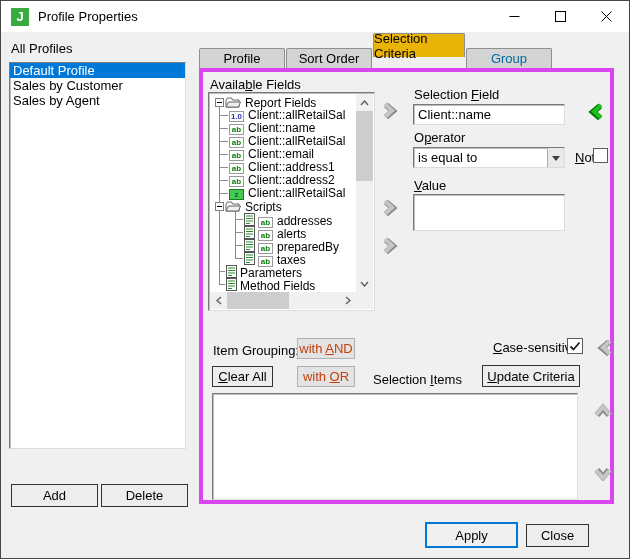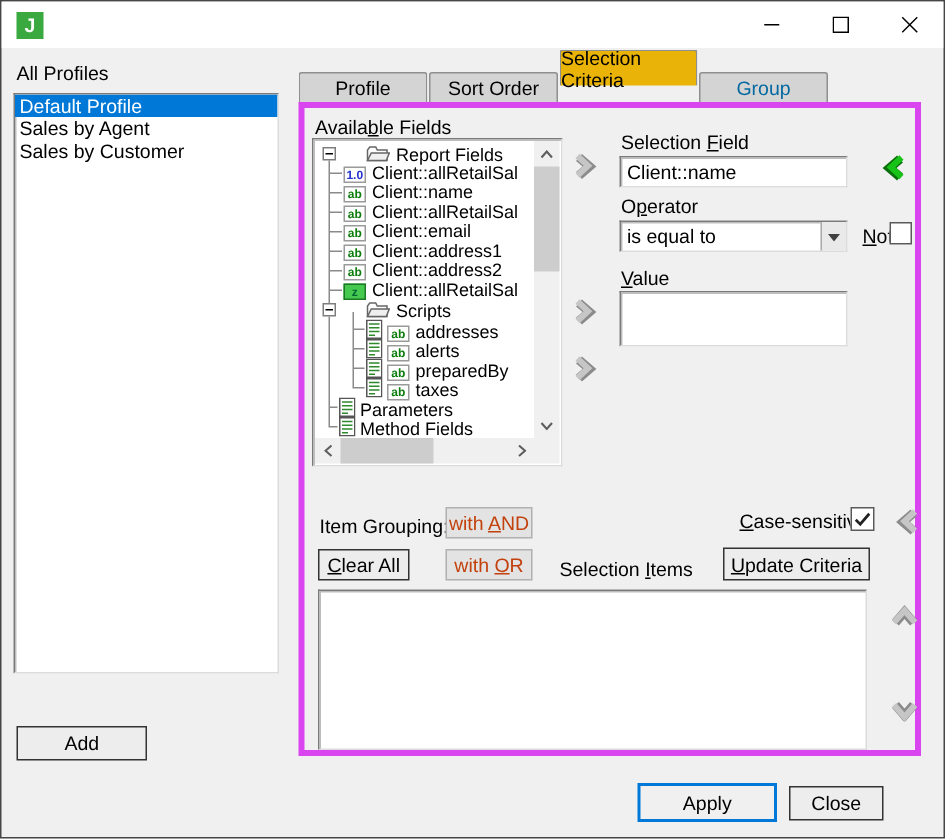--- a/index.html
+++ b/index.html
@@ -40,21 +40,21 @@
 .tab-group{left:465px;width:86px}
 .panel{position:absolute;left:198px;top:67px;width:415px;height:436px;border:4px solid #d946ef;
        background:#f0f0f0;z-index:2}
 
 
 .lbl-avail{left:7px;top:5px}
 .tree{position:absolute;left:5px;top:20px;width:167px;height:219px}
 .tree-content{position:absolute;left:1px;top:1px;right:18px;bottom:18px;background:#fff;overflow:hidden;
               font-size:12px;padding-top:2px}
 .trow{height:13px;line-height:13px;white-space:nowrap;position:relative;z-index:1}
-.t-root{padding-left:34px}.t-field{padding-left:19px}.t-script{padding-left:34px}.t-doc{padding-left:16px}
+.t-root{padding-left:15px}.t-field{padding-left:19px}.t-script{padding-left:34px}.t-doc{padding-left:16px}
 .ebox{position:absolute;left:5px;top:2px;width:9px;height:9px;background:#fff;border:1px solid #7e7e7e;z-index:2}
 .ebox::after{content:"";position:absolute;left:1px;right:1px;top:3px;height:1px;background:#000}
 .tl{position:absolute;background:#8a8a8a;z-index:0}
 .ic{display:inline-block;width:15px;height:11px;border:1px solid #9a9a9a;background:#fff;font-size:8px;
     font-weight:bold;line-height:9px;text-align:center;vertical-align:0;margin-right:4px}
 .ic-num{color:#2233cc}.ic-num::before{content:"1.0"}
 .ic-ab{color:#0a7d0a}.ic-ab::before{content:"ab"}
 .ic-sum{background:#45c94f;border-color:#1c7a24;color:#063;}.ic-sum::before{content:"z"}
 .fold{vertical-align:-1px;margin-right:4px}
 .docic{vertical-align:-1px;margin-right:3px}
@@ -100,20 +100,21 @@
 .btn-apply{left:424px;top:521px;width:93px;height:26px;border:2px solid #0078d7;background:#f0f0f0}
 .btn-close{left:525px;top:523px;width:63px;height:23px}
 </style>
 </head>
 <body>
 
 <div class="win">
 
   <div class="titlebar">
     <div class="app-icon">J</div>
+    <div class="title-text">Profile Properties</div>
     <div class="cap-btn cap-min">
       <svg width="11" height="11">
           <line x1="0.5" y1="5.5" x2="10.5" y2="5.5" stroke="#000" stroke-width="1"></line>
         </svg>
     </div>
     <div class="cap-btn cap-max">
       <svg width="11" height="11">
           <rect x="0.5" y="0.5" width="10" height="10" fill="none" stroke="#000" stroke-width="1"></rect>
         </svg>
     </div>
@@ -121,24 +122,25 @@
       <svg width="11" height="11">
           <line x1="0.5" y1="0.5" x2="10.5" y2="10.5" stroke="#000"></line>
           <line x1="10.5" y1="0.5" x2="0.5" y2="10.5" stroke="#000"></line>
         </svg>
     </div>
   </div>
 
   <div class="lbl" style="left:10px;top:40px">All Profiles</div>
   <div class="plist sunken">
     <div class="prow sel">Default Profile</div>
+    <div class="prow">Sales by Customer</div>
     <div class="prow">Sales by Agent</div>
-    <div class="prow">Sales by Customer</div>
   </div>
   <div class="btn btn-add">Add</div>
+  <div class="btn btn-delete">Delete</div>
 
   <div class="tab tab-profile">
       <span>Profile</span>
     </div>
   <div class="tab tab-sort">
       <span>Sort Order</span>
     </div>
   <div class="tab active tab-selcrit">
       <span>Selection Criteria</span>
     </div>

